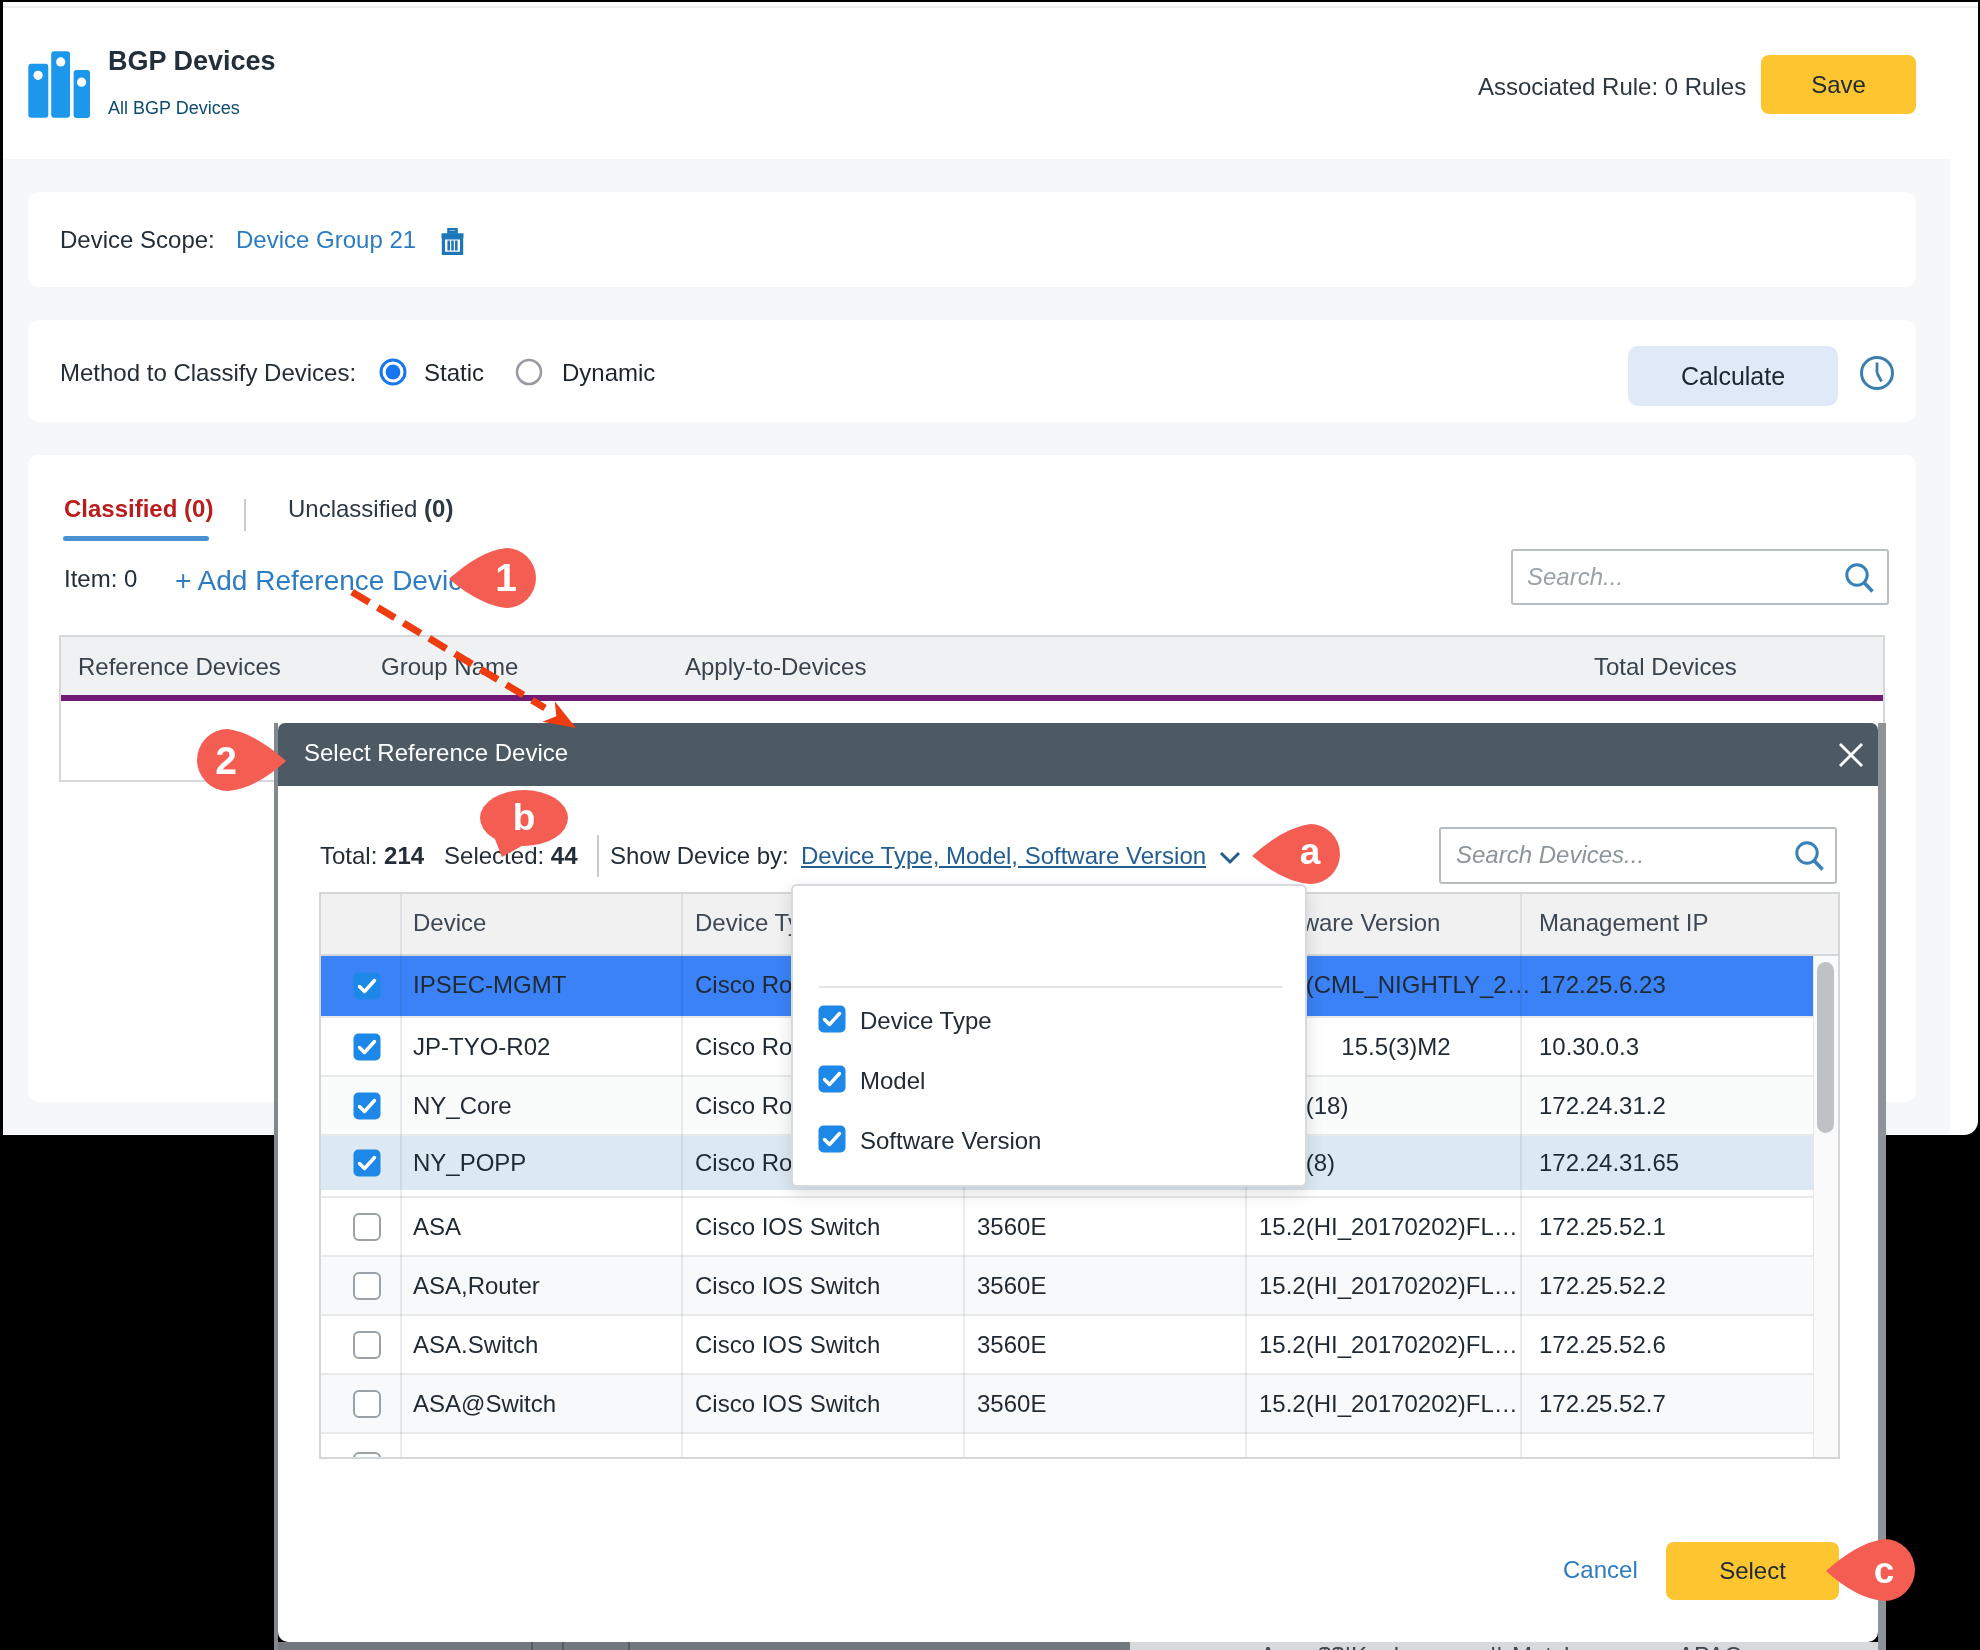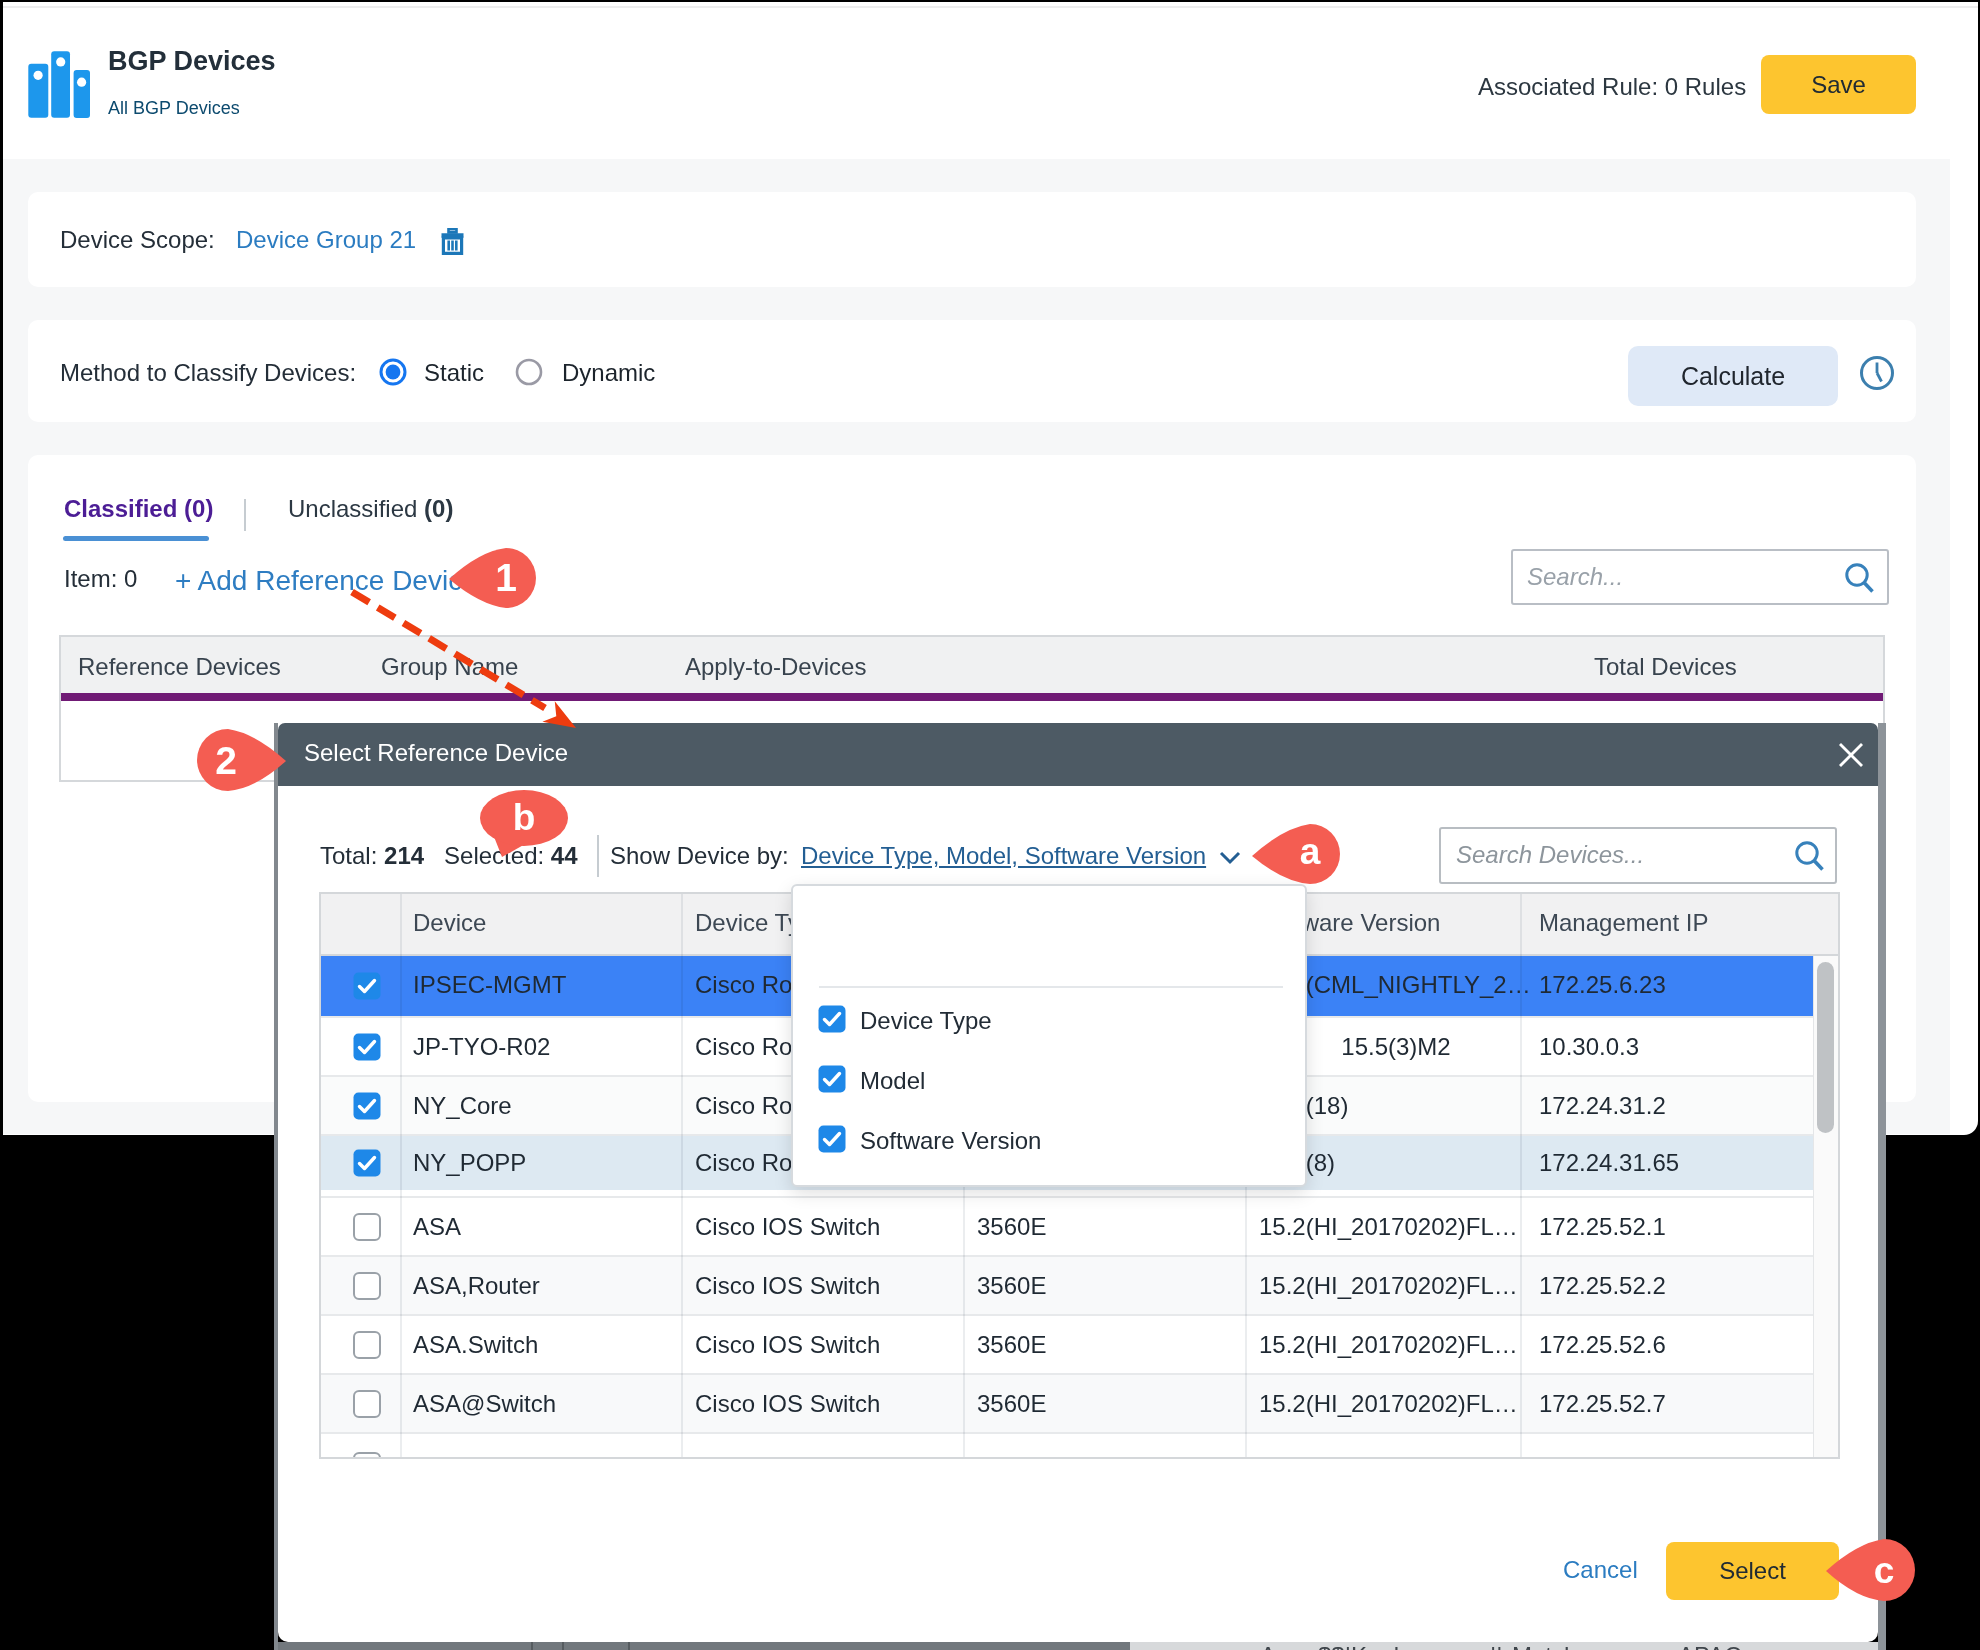--- a/index.html
+++ b/index.html
@@ -71,38 +71,38 @@
       <div class="abs" style="left:1600px;top:26px;width:210px;height:60px;background:#dfe9f7;border-radius:10px;
         font-size:25px;color:#20262e;text-align:center;line-height:60px;">Calculate</div>
       <svg class="abs" style="left:1830px;top:34px;" width="38" height="38" viewBox="0 0 38 38">
         <circle cx="19" cy="19" r="15.5" fill="none" stroke="#3c7fae" stroke-width="3"></circle>
         <line x1="19" y1="19" x2="19" y2="8.5" stroke="#3c7fae" stroke-width="2.8"></line>
         <line x1="19" y1="19" x2="23.5" y2="27.5" stroke="#3c7fae" stroke-width="2.8"></line>
       </svg>
     </div>
 
     <div class="panel" style="left:25px;top:453px;width:1888px;height:647px;">
-      <div class="abs" style="left:36px;top:40px;font-size:24px;font-weight:bold;color:#4c1d95;">Classified (0)</div>
+      <div class="abs" style="left:36px;top:40px;font-size:24px;font-weight:bold;color:#b91c1c;">Classified (0)</div>
       <div class="abs" style="left:35px;top:81px;width:146px;height:5px;background:#4a90d4;border-radius:3px;"></div>
       <div class="abs" style="left:216px;top:44px;width:2px;height:32px;background:#c6ccd1;"></div>
       <div class="abs" style="left:260px;top:40px;font-size:24px;color:#2c3843;">Unclassified <b>(0)</b></div>
 
       <div class="abs" style="left:36px;top:110px;font-size:24px;color:#242e38;">Item: 0</div>
       <div class="abs" style="left:147px;top:110px;font-size:28px;color:#2e7dc2;">+ Add Reference Device</div>
 
       <div class="abs" style="left:1483px;top:94px;width:378px;height:56px;border:2px solid #b9bec5;border-radius:3px;background:#fff;">
         <div class="abs" style="left:14px;top:12px;font-size:24px;font-style:italic;color:#99a1a9;">Search...</div>
         <svg class="abs" style="left:330px;top:11px;" width="34" height="34" viewBox="0 0 34 34">
           <circle cx="14" cy="13" r="10.2" fill="none" stroke="#3781bb" stroke-width="3"></circle>
           <line x1="21.5" y1="21" x2="29.5" y2="29.5" stroke="#3781bb" stroke-width="3.6"></line>
         </svg>
       </div>
 
       <div class="abs" style="left:31px;top:180px;width:1826px;height:147px;border:2px solid #d5d8db;background:#fff;">
-        <div class="abs" style="left:0;top:0;width:100%;height:64px;background:#f0f1f2;border-bottom:8px solid #701a75;">
+        <div class="abs" style="left:0;top:0;width:100%;height:64px;background:#f0f1f2;border-bottom:6px solid #701a75;">
           <div class="abs" style="left:17px;top:16px;font-size:24px;color:#38434e;">Reference Devices</div>
           <div class="abs" style="left:320px;top:16px;font-size:24px;color:#38434e;">Group Name</div>
           <div class="abs" style="left:624px;top:16px;font-size:24px;color:#38434e;">Apply-to-Devices</div>
           <div class="abs" style="left:1533px;top:16px;font-size:24px;color:#38434e;">Total Devices</div>
         </div>
       </div>
     </div>
   </div>
 
   <div class="abs" style="left:274px;top:723px;width:4px;height:927px;background:#82888e;"></div>

